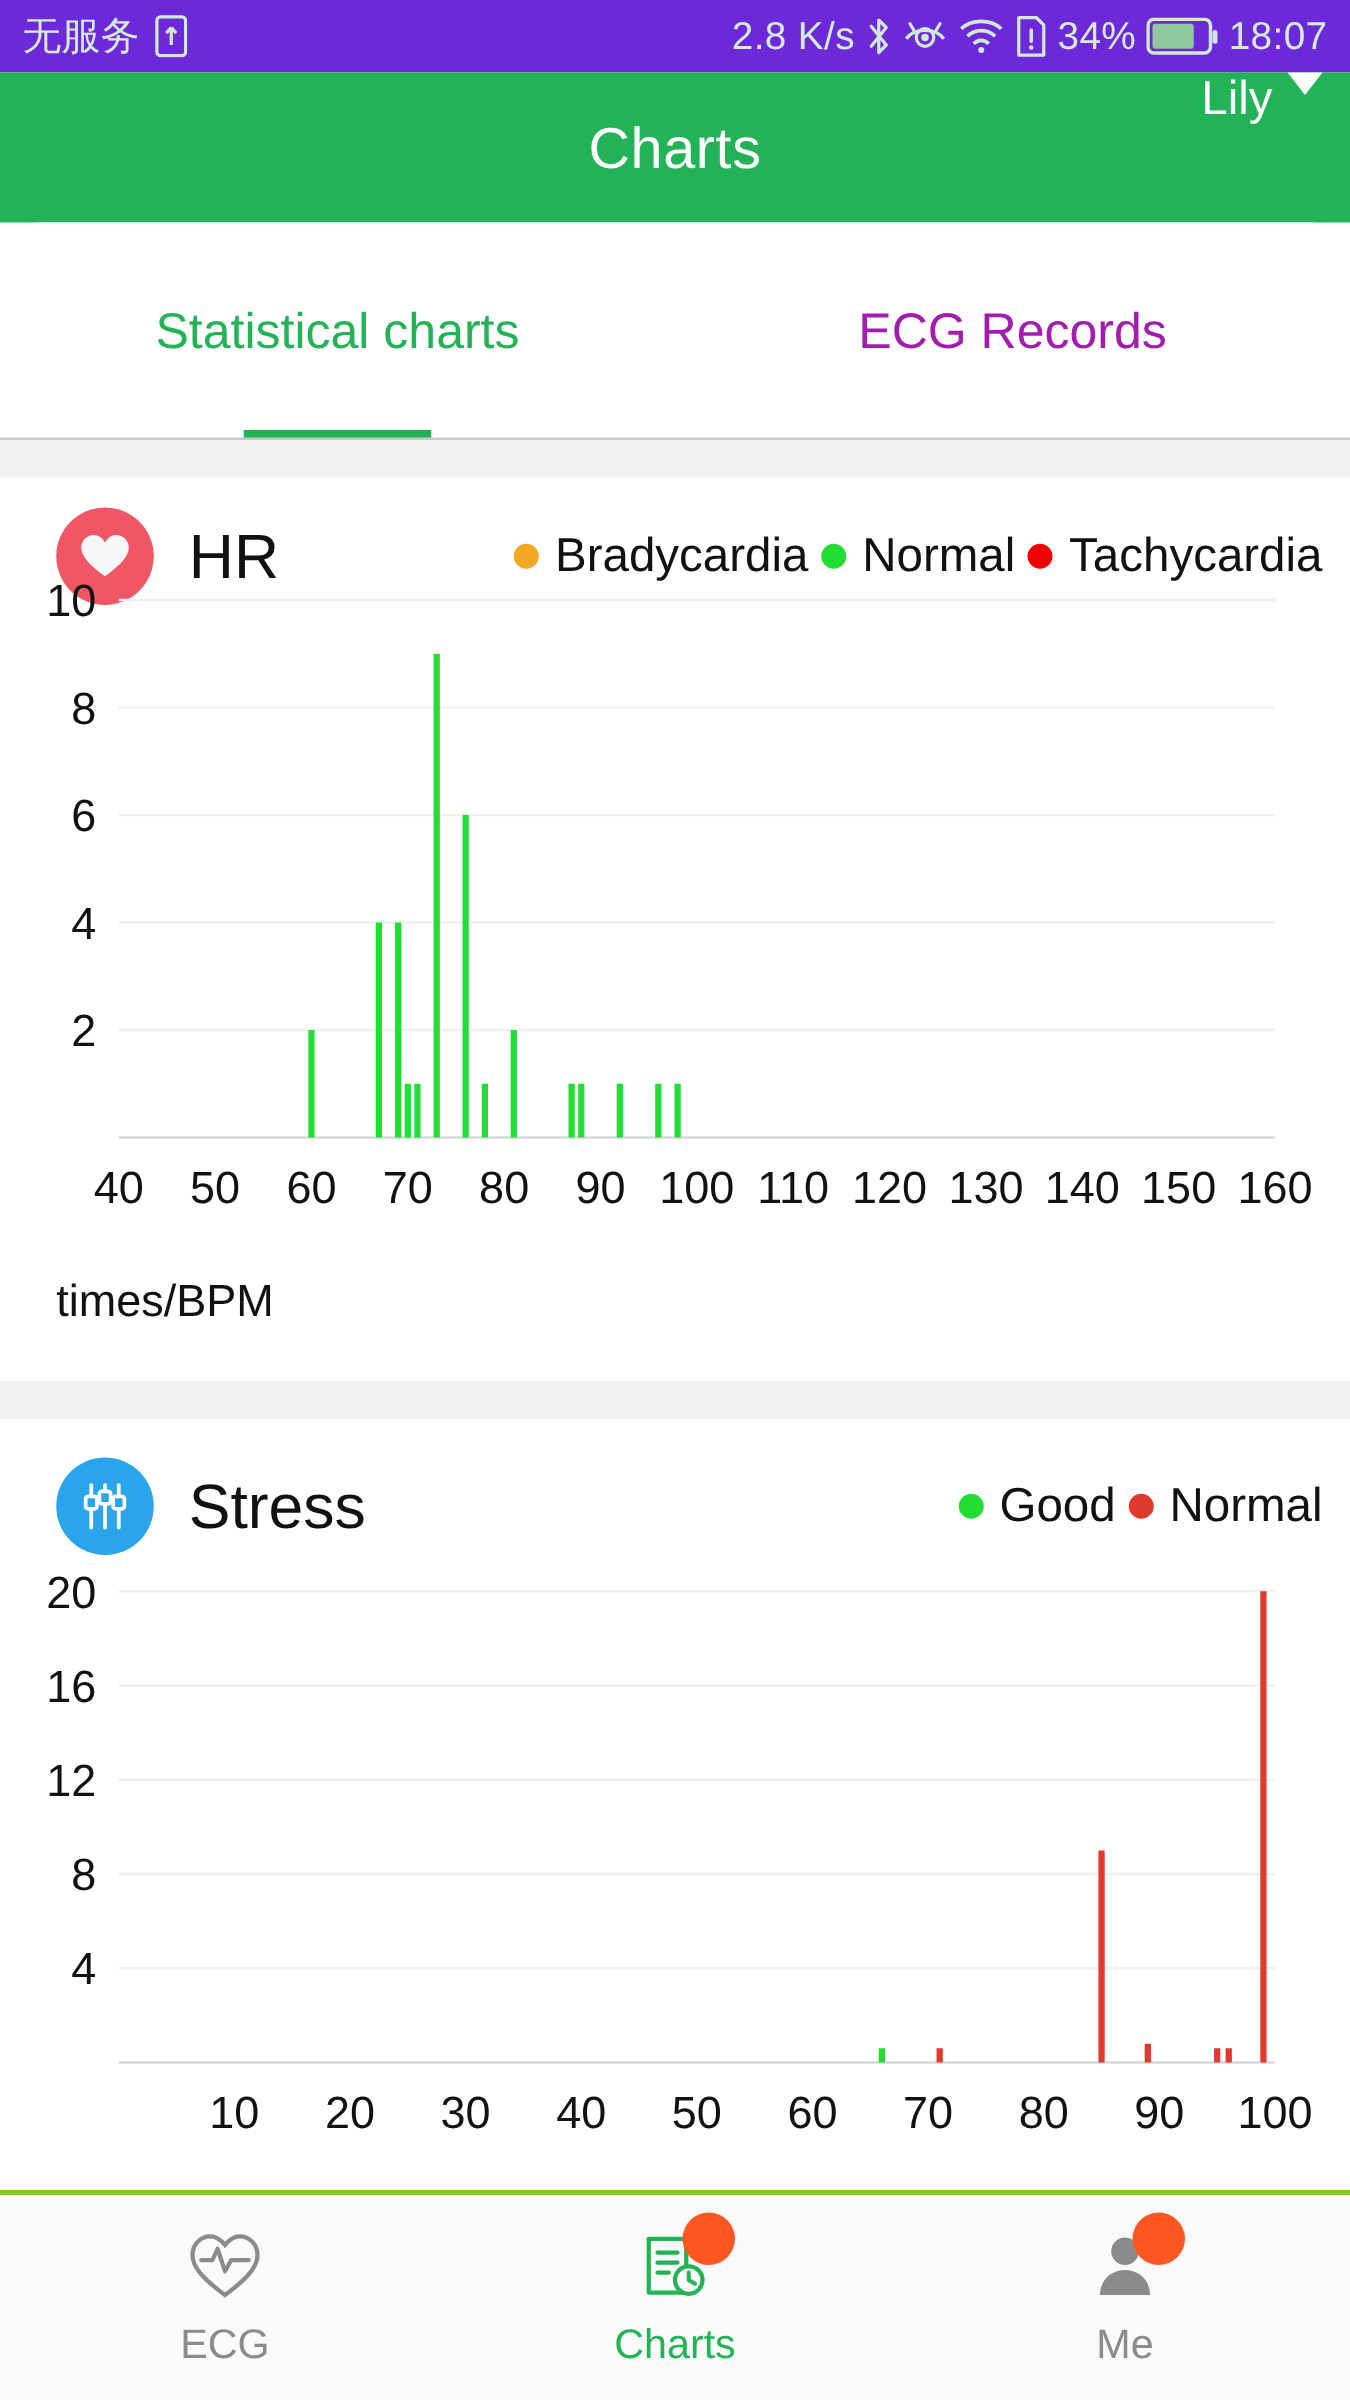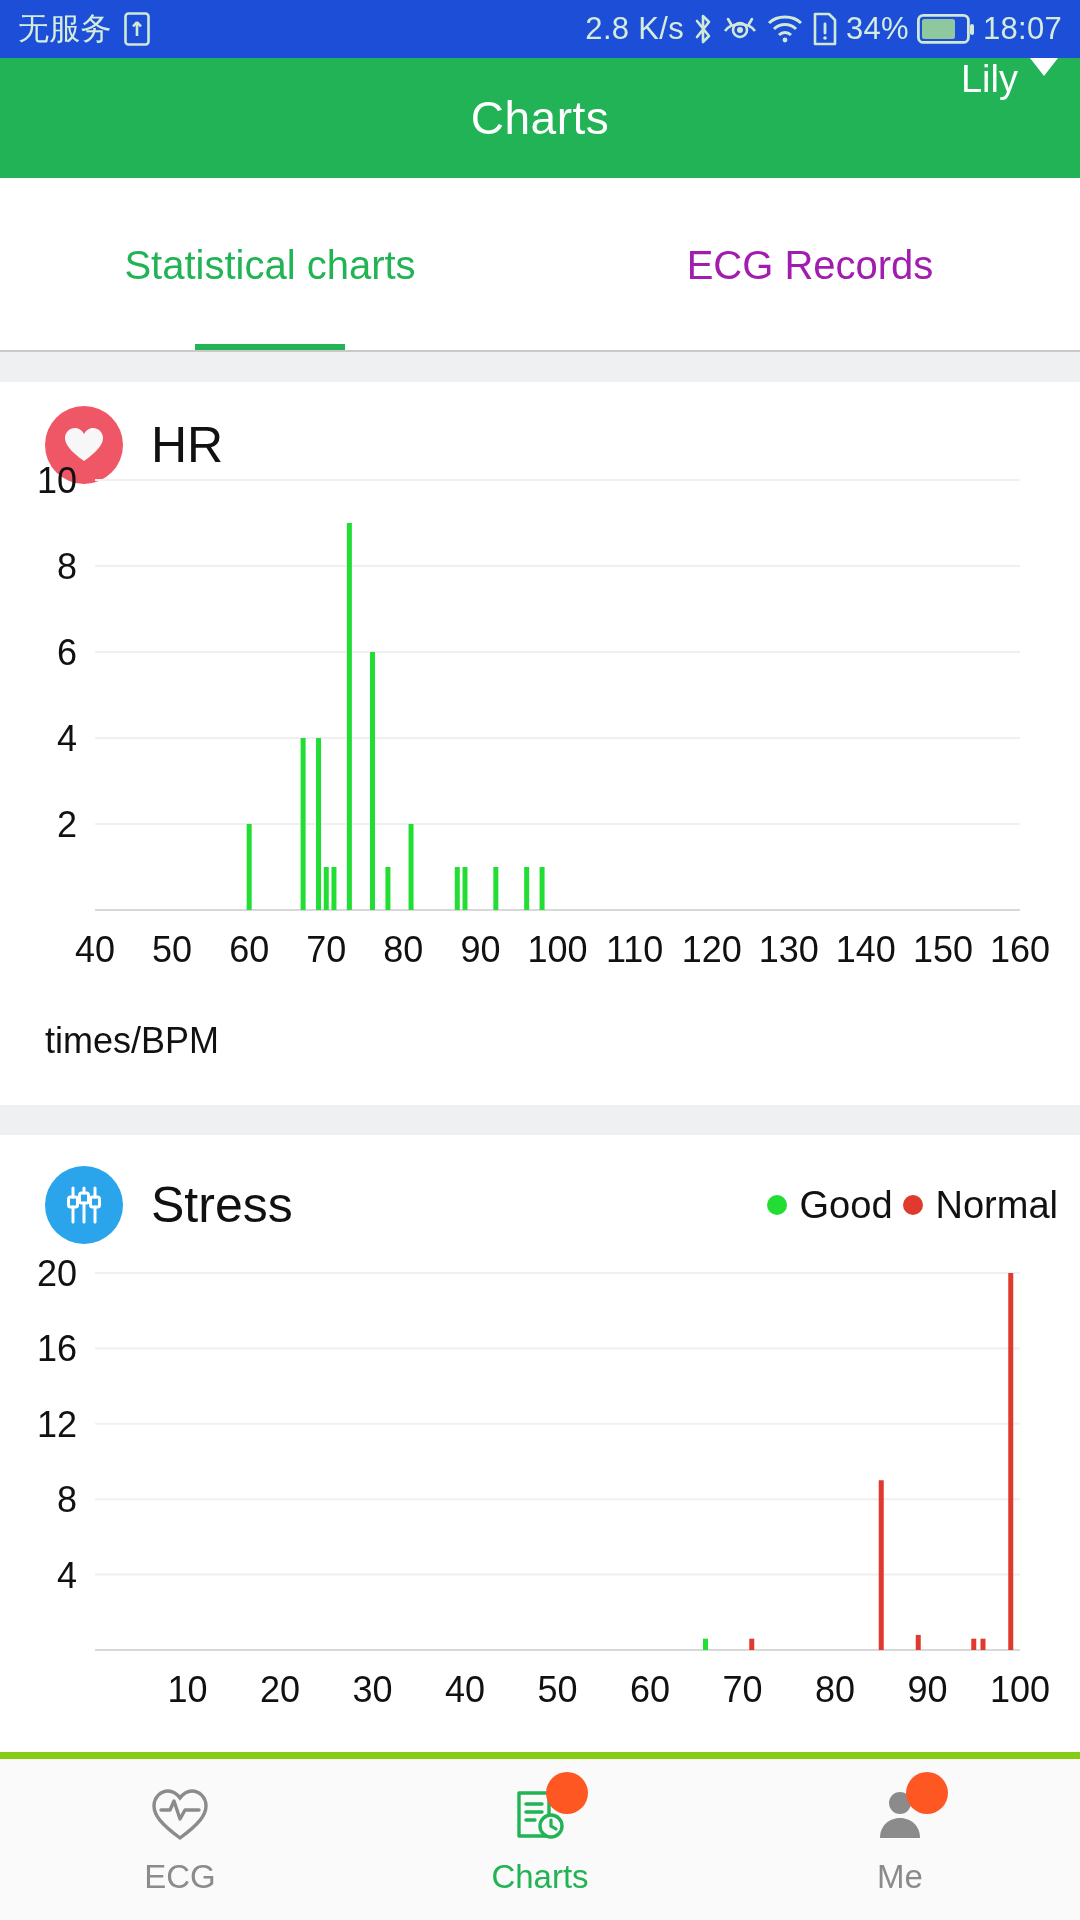--- a/index.html
+++ b/index.html
@@ -7,21 +7,21 @@
     width: 1080px; height: 1920px;
     font-family: "Liberation Sans", sans-serif;
     background: #ffffff;
     overflow: hidden;
   }
   #app { position: relative; width: 1080px; height: 1920px; background:#fff; }
 
   
   .statusbar {
     position:absolute; top:0; left:0; width:1080px; height:58px;
-    background:#1d4ed8; color:#cfe9d6;
+    background:#6d28d9; color:#cfe9d6;
     display:flex; align-items:center; padding:0 18px;
     font-size:31px; letter-spacing:0.3px;
   }
   .sb-left { display:flex; align-items:center; gap:12px; }
   .sb-right { margin-left:auto; display:flex; align-items:center; gap:8px; }
   .sb-ico { display:inline-flex; align-items:center; justify-content:center; }
   .sb-text { font-size:31px; color:#d4ecdb; }
 
   
   .appbar {
@@ -84,21 +84,21 @@
 
   
   .plot { position:absolute; }
   .plot svg { display:block; }
 
   .axis-unit { position:absolute; font-size:36px; color:#111; }
 
   
   .bottomnav {
     position:absolute; bottom:0; left:0; width:1080px; height:168px;
-    background:#fafafa; border-top:7px solid #84cc16;
+    background:#fafafa; border-top:4px solid #84cc16;
     display:flex;
   }
   .navitem {
     flex:1; display:flex; flex-direction:column; align-items:center; justify-content:center;
     gap:12px; position:relative;
   }
   .navicon { position:relative; width:64px; height:62px; display:flex; align-items:center; justify-content:center; }
   .navlabel { font-size:33px; color:#8b8b8b; }
   .navitem.active .navlabel { color:#21b354; }
   .dot-badge {
@@ -183,20 +183,34 @@
   <div class="tabs-hairline"></div>
   <div class="band" style="top:352px;"></div>
 
   <div class="card-head" style="top:390px;">
     <span class="badge-icon hr">
       <svg width="44" height="40" viewBox="0 0 44 40">
         <path d="M22 36 C8 26 3 19 3 13 C3 7 8 3 13 3 C17 3 20 5.5 22 9 C24 5.5 27 3 31 3 C36 3 41 7 41 13 C41 19 36 26 22 36 Z" fill="#f7f7f7"></path>
       </svg>
     </span>
     <span class="card-title">HR</span>
+    <span class="legend">
+      <span class="legend-item">
+        <span class="legend-dot" style="background:#f5a623"></span>
+        <span class="legend-label">Bradycardia</span>
+      </span>
+      <span class="legend-item">
+        <span class="legend-dot" style="background:#22dd33"></span>
+        <span class="legend-label">Normal</span>
+      </span>
+      <span class="legend-item">
+        <span class="legend-dot" style="background:#f00000"></span>
+        <span class="legend-label">Tachycardia</span>
+      </span>
+    </span>
   </div>
 
   <div class="plot" id="hr-plot" style="left:0; top:440px; width:1080px; height:580px;">
     <svg id="hr-svg" width="1080" height="580" viewBox="0 0 1080 580">
         <line x1="95" y1="384" x2="1020" y2="384" stroke="#f0f0f0" stroke-width="2"></line>
         <text x="77" y="397" text-anchor="end" font-family="Liberation Sans, sans-serif" font-size="36" fill="#111">2</text>
         <line x1="95" y1="298" x2="1020" y2="298" stroke="#f0f0f0" stroke-width="2"></line>
         <text x="77" y="311" text-anchor="end" font-family="Liberation Sans, sans-serif" font-size="36" fill="#111">4</text>
         <line x1="95" y1="212" x2="1020" y2="212" stroke="#f0f0f0" stroke-width="2"></line>
         <text x="77" y="225" text-anchor="end" font-family="Liberation Sans, sans-serif" font-size="36" fill="#111">6</text>

